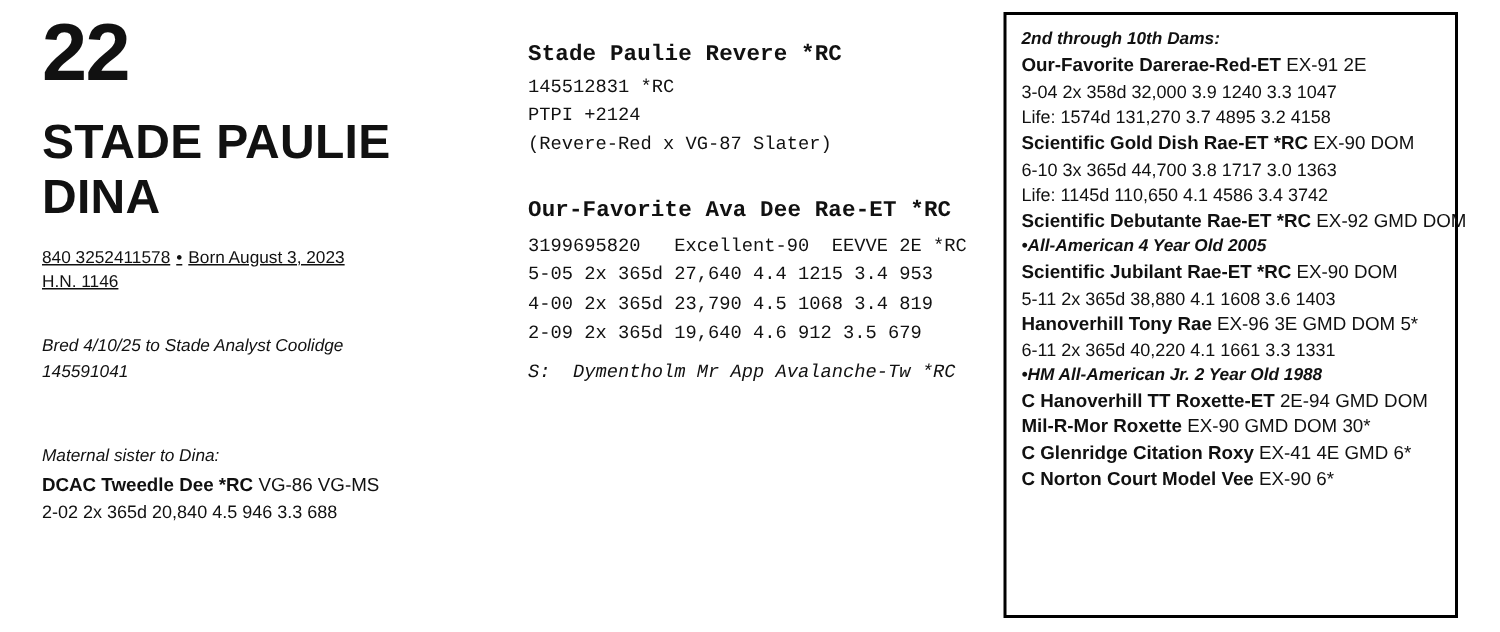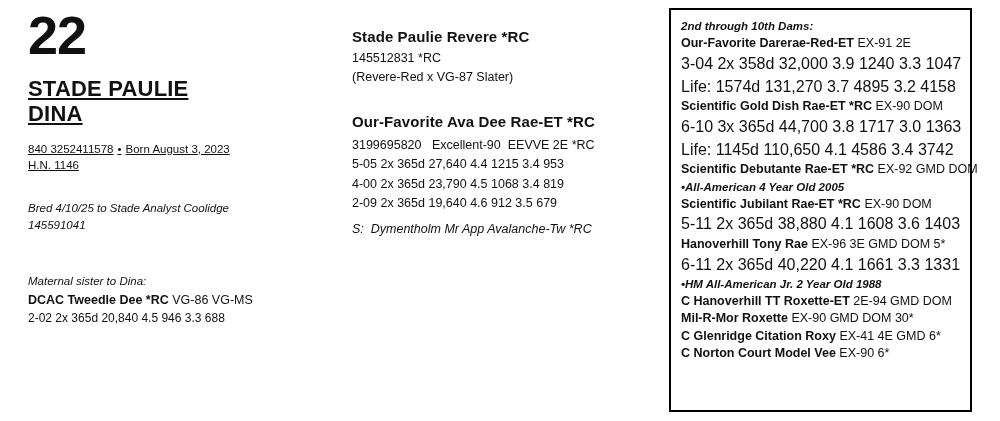--- a/index.html
+++ b/index.html
@@ -26,27 +26,26 @@
     width: 300px;
   }
   .lot-number {
     font-size: 54px;
     font-weight: bold;
     line-height: 1.0;
     letter-spacing: -1px;
     margin: 0 0 14px 0;
   }
   .animal-name {
-    font-size: 22px;
+    font-size: 32px;
     font-weight: bold;
     line-height: 1.15;
     letter-spacing: 0.2px;
     margin: 0 0 14px 0;
     text-transform: uppercase;
-    text-decoration: underline;
   }
   .id-line {
     font-size: 11.5px;
     line-height: 1.45;
     margin: 0;
     text-decoration: underline;
   }
   .id-line .sep { padding: 0 4px; }
   .bred-block {
     font-size: 11.5px;
@@ -73,20 +72,21 @@
     line-height: 1.5;
     white-space: nowrap;
   }
 
   
   .col-mid {
     position: absolute;
     left: 352px;
     top: 28px;
     width: 300px;
+    font-family: Liberation Mono, monospace;
   }
   .sire-title {
     font-size: 15px;
     font-weight: bold;
     margin: 0 0 4px 0;
     letter-spacing: 0.1px;
   }
   .mid-line {
     font-size: 12.5px;
     line-height: 1.52;
@@ -134,21 +134,21 @@
     line-height: 1.4;
     margin-bottom: 1px;
   }
   .rb-name {
     font-size: 12.5px;
     line-height: 1.42;
     white-space: nowrap;
   }
   .rb-name b { font-weight: bold; }
   .rb-row {
-    font-size: 16px;
+    font-size: 12px;
     line-height: 1.42;
     white-space: nowrap;
   }
   .rb-note {
     font-size: 11.5px;
     font-style: italic;
     font-weight: bold;
     line-height: 1.42;
     white-space: nowrap;
   }
@@ -181,20 +181,21 @@
         <b>DCAC Tweedle Dee *RC</b>
         <span>VG-86 VG-MS</span>
       </div>
       <div class="mat-row">2-02  2x  365d  20,840  4.5  946  3.3  688</div>
     </div>
   </div>
 
   <div class="col-mid">
     <div class="sire-title">Stade Paulie Revere *RC</div>
     <div class="mid-line">145512831  *RC</div>
+    <div class="mid-line">PTPI +2124</div>
     <div class="mid-line">(Revere-Red x VG-87 Slater)</div>
 
     <div class="dam-block">
       <div class="dam-title">Our-Favorite Ava Dee Rae-ET *RC</div>
       <div class="dam-head">
         <span>3199695820</span>&nbsp;&nbsp;
         <span>Excellent-90</span>&nbsp;
         <span>EEVVE   2E    *RC</span>
       </div>
       <div class="lact-row">5-05   2x  365d  27,640   4.4   1215  3.4   953</div>

